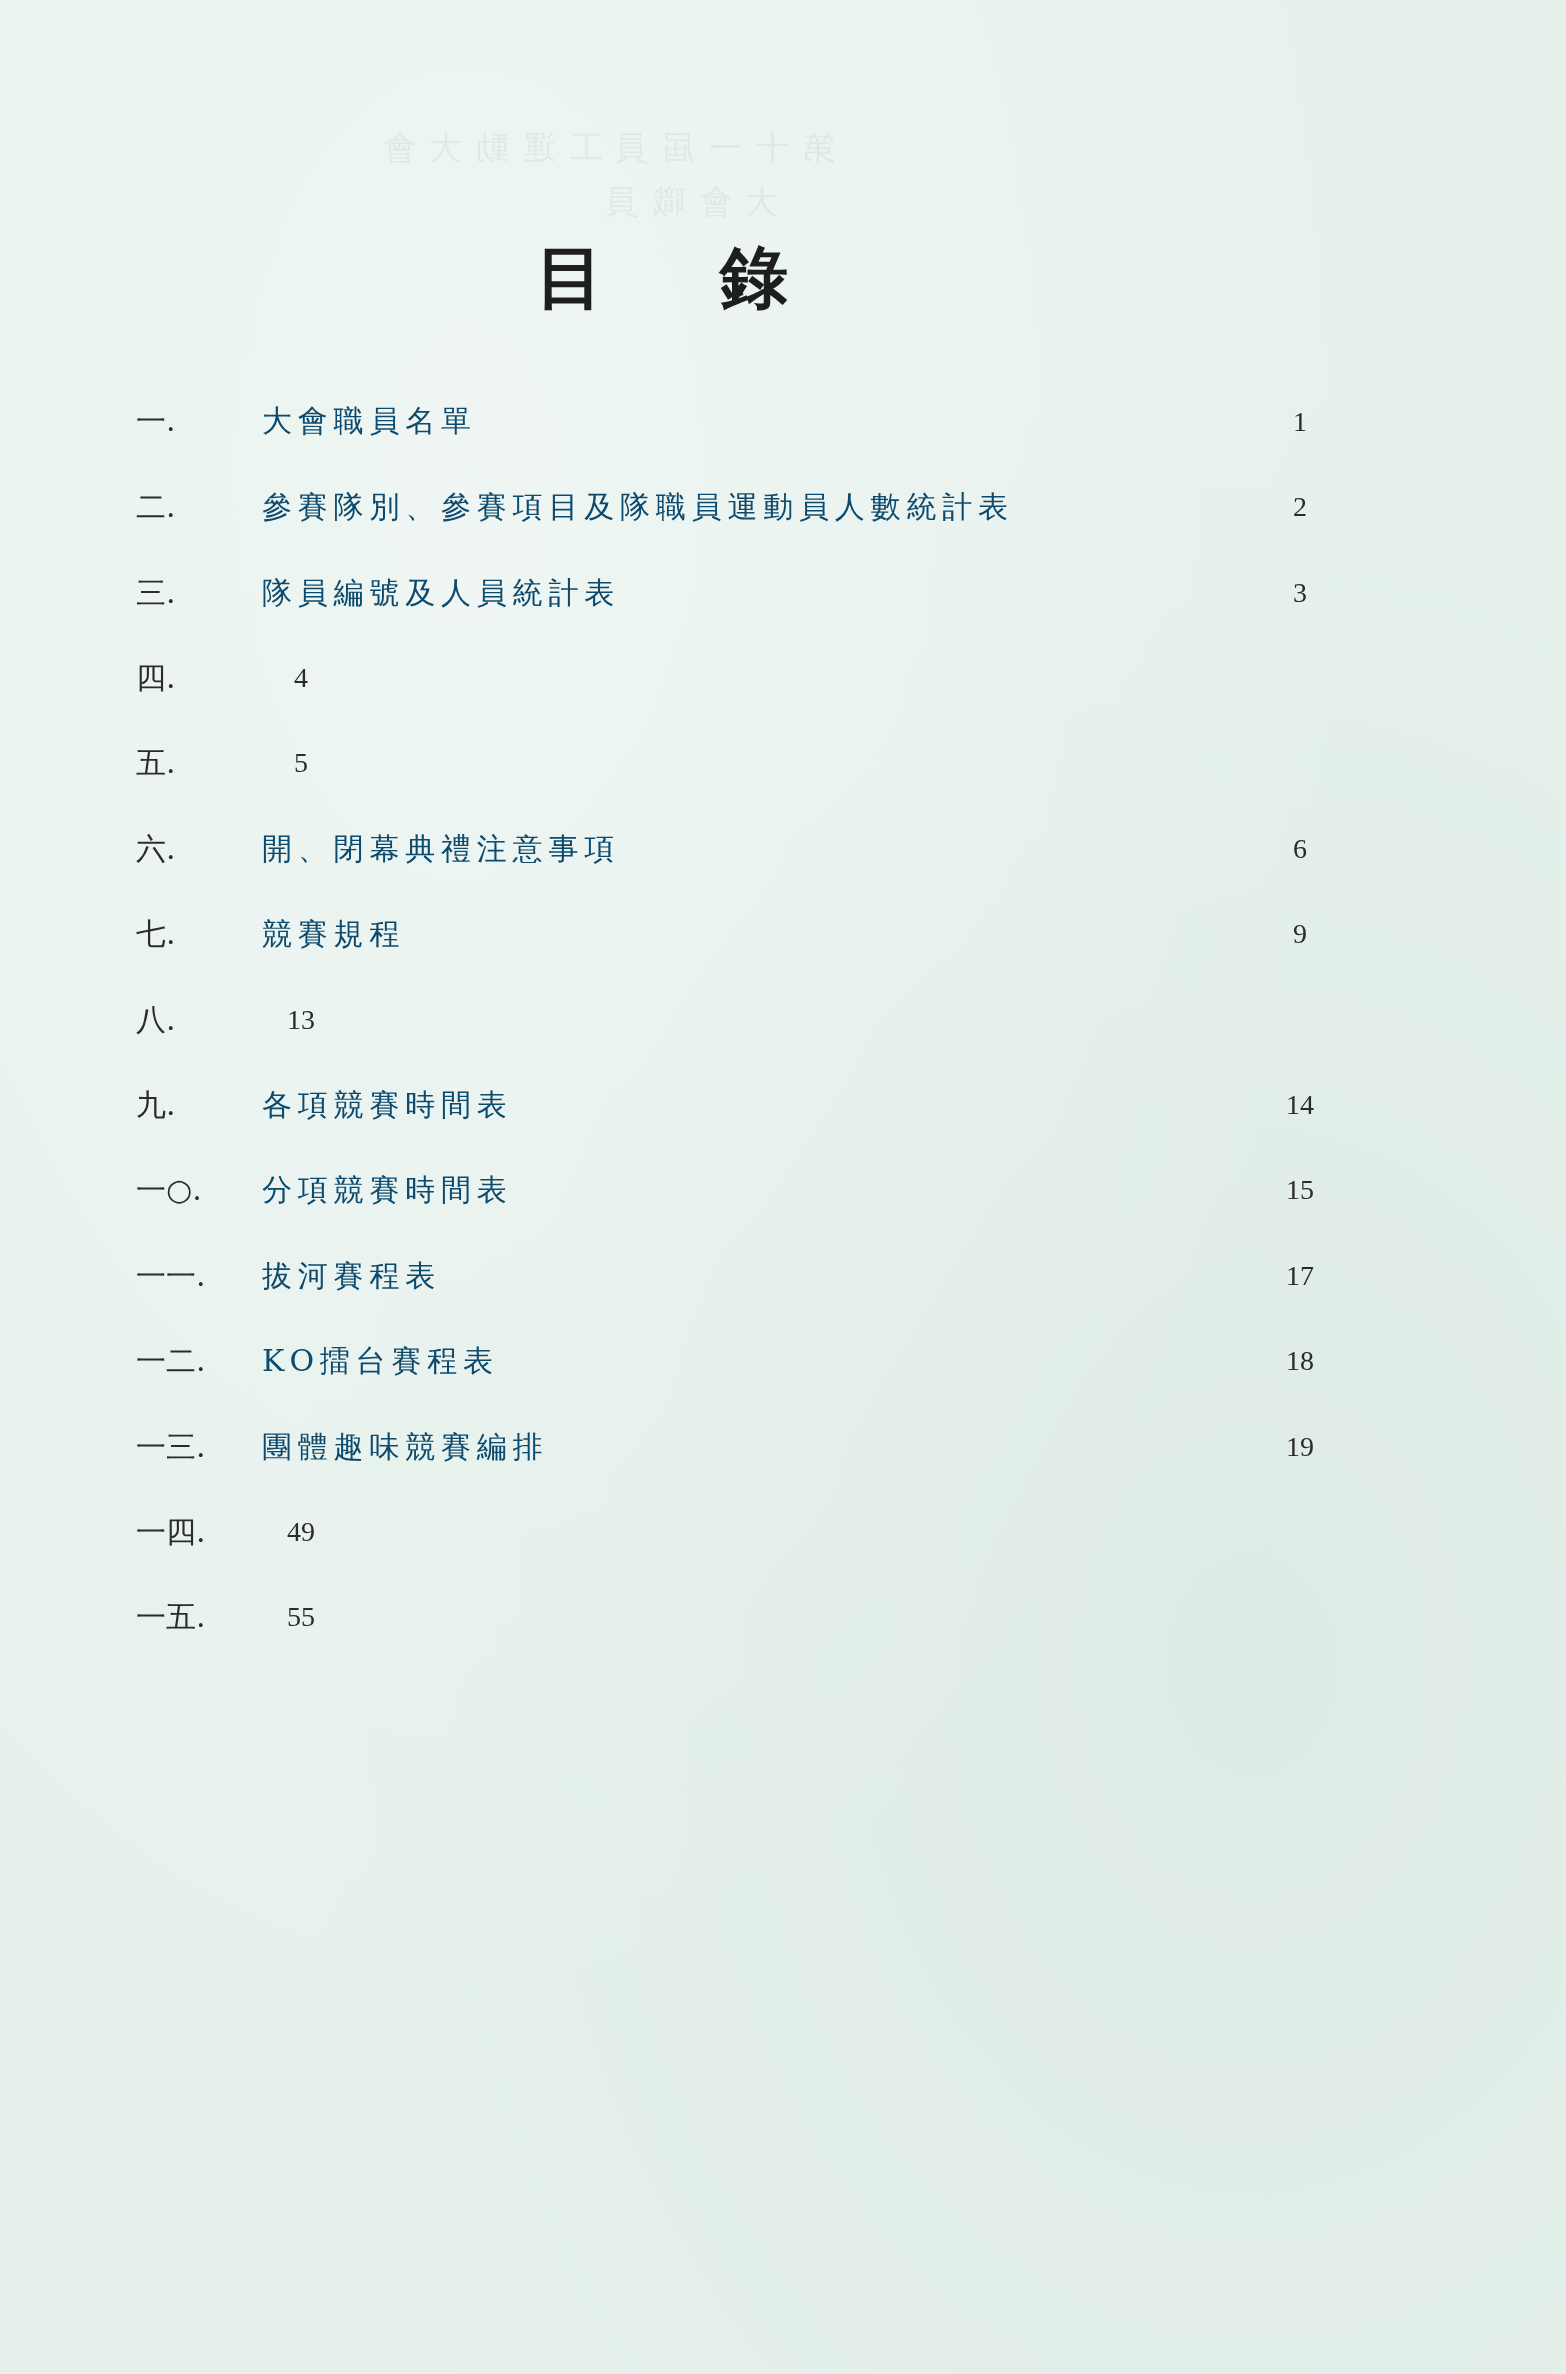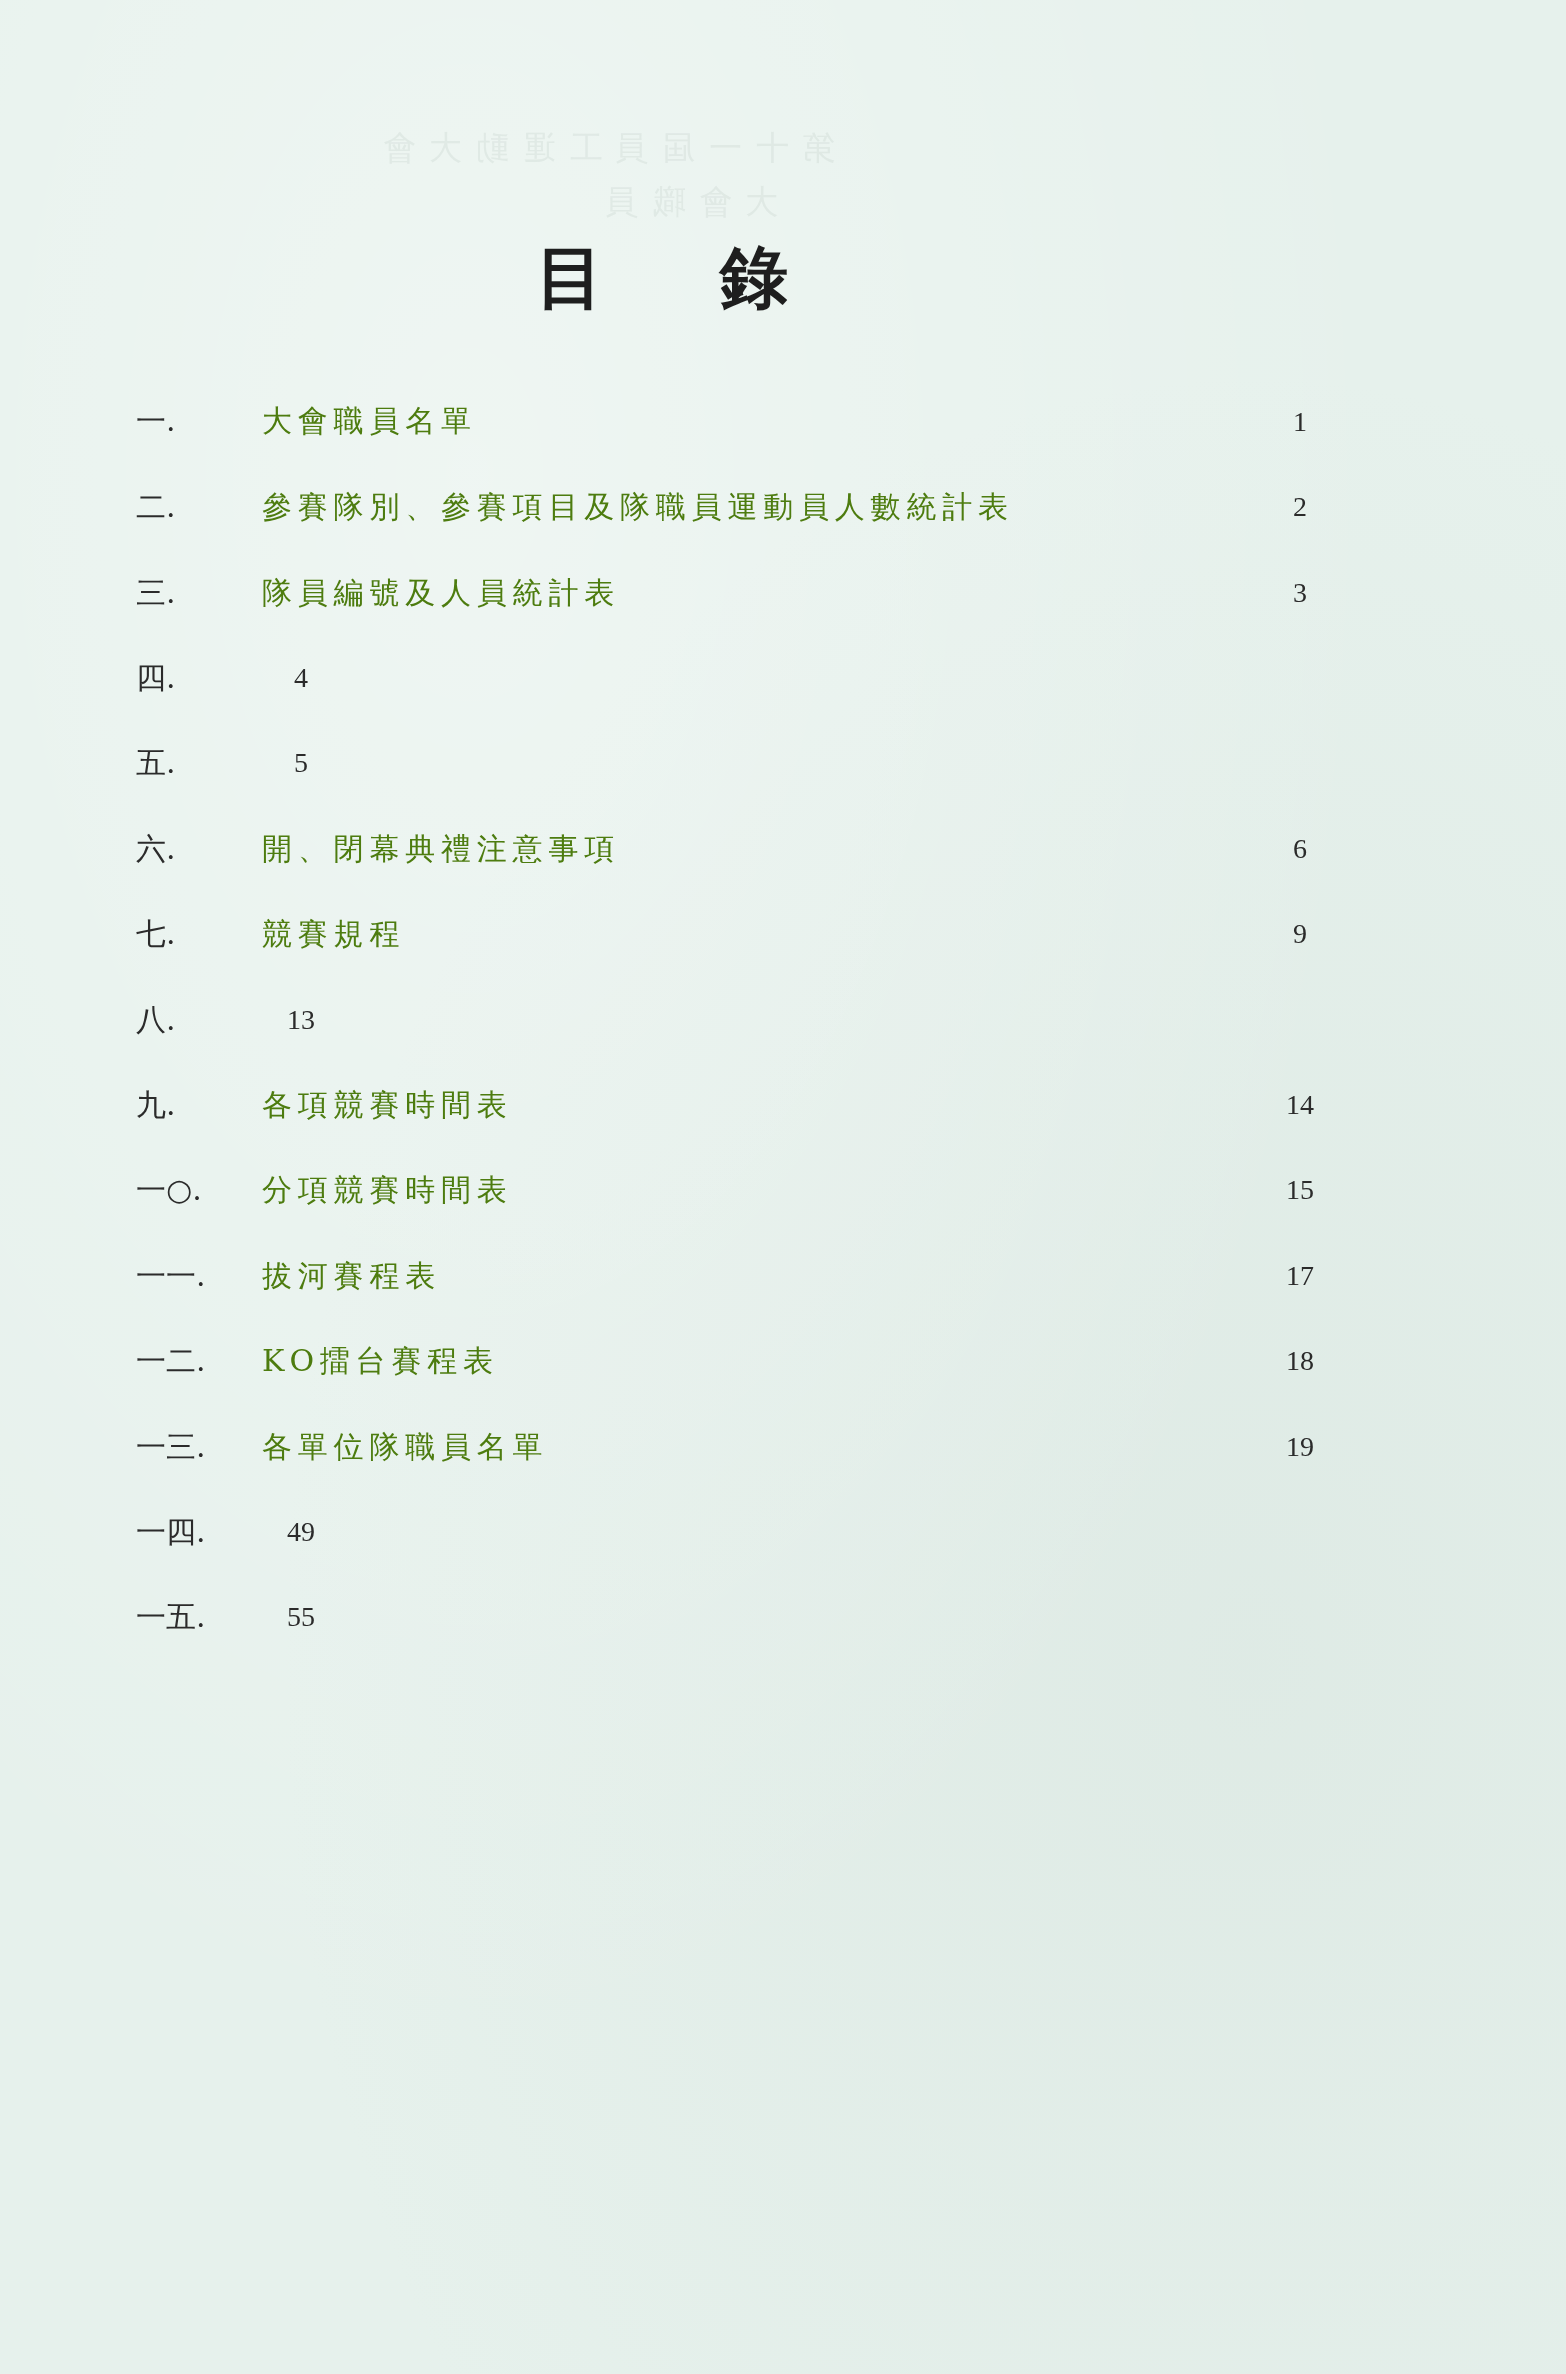--- a/index.html
+++ b/index.html
@@ -59,21 +59,21 @@
     .toc-num {
       width: 126px;
       font-size: 30px;
       color: #2b2b2b;
       white-space: nowrap;
     }
     .toc-label {
       flex: 1;
       font-size: 30px;
       letter-spacing: 5.8px;
-      color: #4d7c0f;
+      color: #0c4a6e;
       white-space: nowrap;
     }
     .toc-page {
       width: 78px;
       text-align: center;
       font-size: 28px;
       color: #2b2b2b;
       font-family: "Liberation Serif", "DejaVu Serif", serif;
     }
     .ghost {
@@ -163,21 +163,21 @@
     </div>
 
     <div class="toc-row" style="top:944px;">
       <span class="toc-num">一二.</span>
       <span class="toc-label">KO擂台賽程表</span>
       <span class="toc-page">18</span>
     </div>
 
     <div class="toc-row" style="top:1030px;">
       <span class="toc-num">一三.</span>
-      <span class="toc-label">各單位隊職員名單</span>
+      <span class="toc-label">團體趣味競賽編排</span>
       <span class="toc-page">19</span>
     </div>
 
     <div class="toc-row" style="top:1115px;">
       <span class="toc-num">一四.</span>
       <span class="toc-page">49</span>
     </div>
 
     <div class="toc-row" style="top:1200px;">
       <span class="toc-num">一五.</span>

